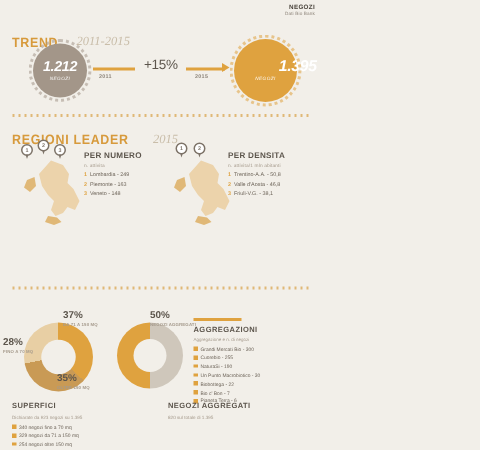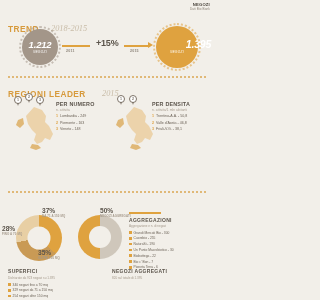--- a/index.html
+++ b/index.html
@@ -49,21 +49,21 @@
     border:2.5px dotted currentColor;opacity:.55;
   }
   .coin-a{left:22px;top:29px;width:36px;height:36px;background:#a39689;color:#a39689;}
   .coin-b{left:156px;top:26px;width:42px;height:42px;background:#dfa23f;color:#dfa23f;}
   .coin-val{font-size:9.5px;font-weight:bold;color:#fff;letter-spacing:-.2px;}
   .coin-val.big{font-size:10.5px;margin-left:43px;}
   .coin-lbl{font-size:3.1px;color:#fff;letter-spacing:.3px;margin-top:1.5px;opacity:.95;}
 
   .trend-mid{position:absolute;left:62px;top:36px;width:92px;height:24px;}
   .pct{
-    position:absolute;left:34px;top:2px;font-size:9px;font-weight:bold;color:#5c554c;
+    position:absolute;left:34px;top:2px;font-size:9px;font-weight:normal;color:#5c554c;
     letter-spacing:-.2px;
   }
   .tline{position:absolute;top:9px;height:1.6px;background:#dfa23f;}
   .tline.l{left:0;width:28px;}
   .tline.r{left:62px;width:26px;}
   .tarrow{
     position:absolute;left:86px;top:5.5px;width:0;height:0;
     border-top:3px solid transparent;border-bottom:3px solid transparent;
     border-left:5px solid #dfa23f;
   }
@@ -125,21 +125,21 @@
 
 <div class="page">
 
   <div class="logo">
     <div class="logo-name">NEGOZI</div>
     <div class="logo-sub">Dati Bio Bank</div>
   </div>
 
   <div class="sec-head" style="top:19px">
     <span class="sec-title">TREND</span>
-    <span class="sec-year">2018-2015</span>
+    <span class="sec-year">2011-2015</span>
   </div>
 
   <div class="coin coin-a">
     <div class="coin-val">1.212</div>
     <div class="coin-lbl">NEGOZI</div>
   </div>
 
   <div class="trend-mid">
     <div class="pct">+15%</div>
     <div class="tline l"></div>

